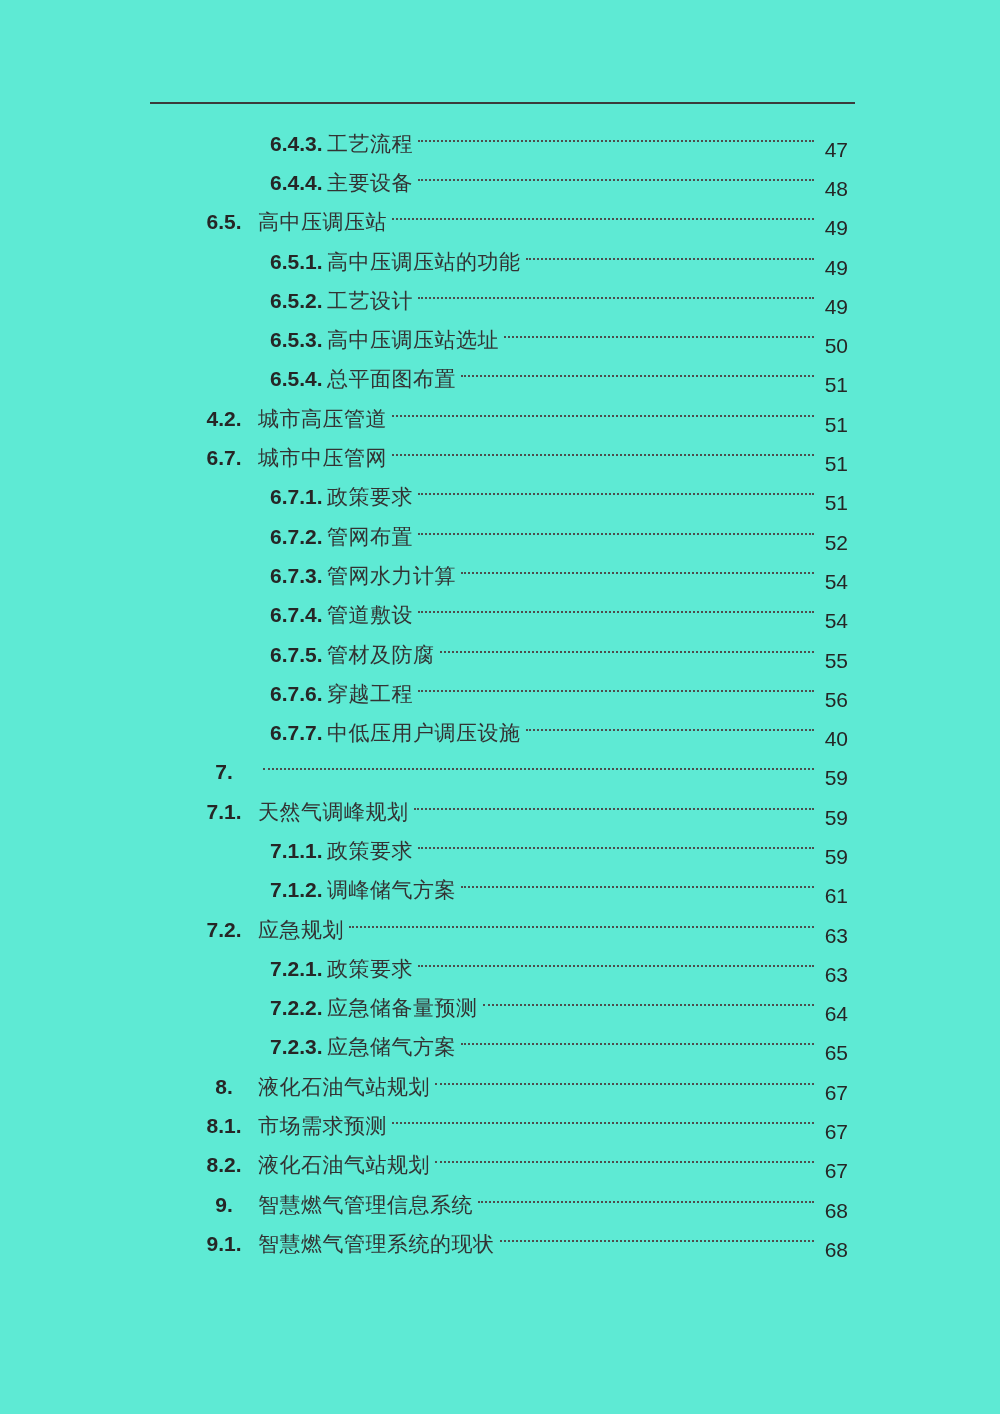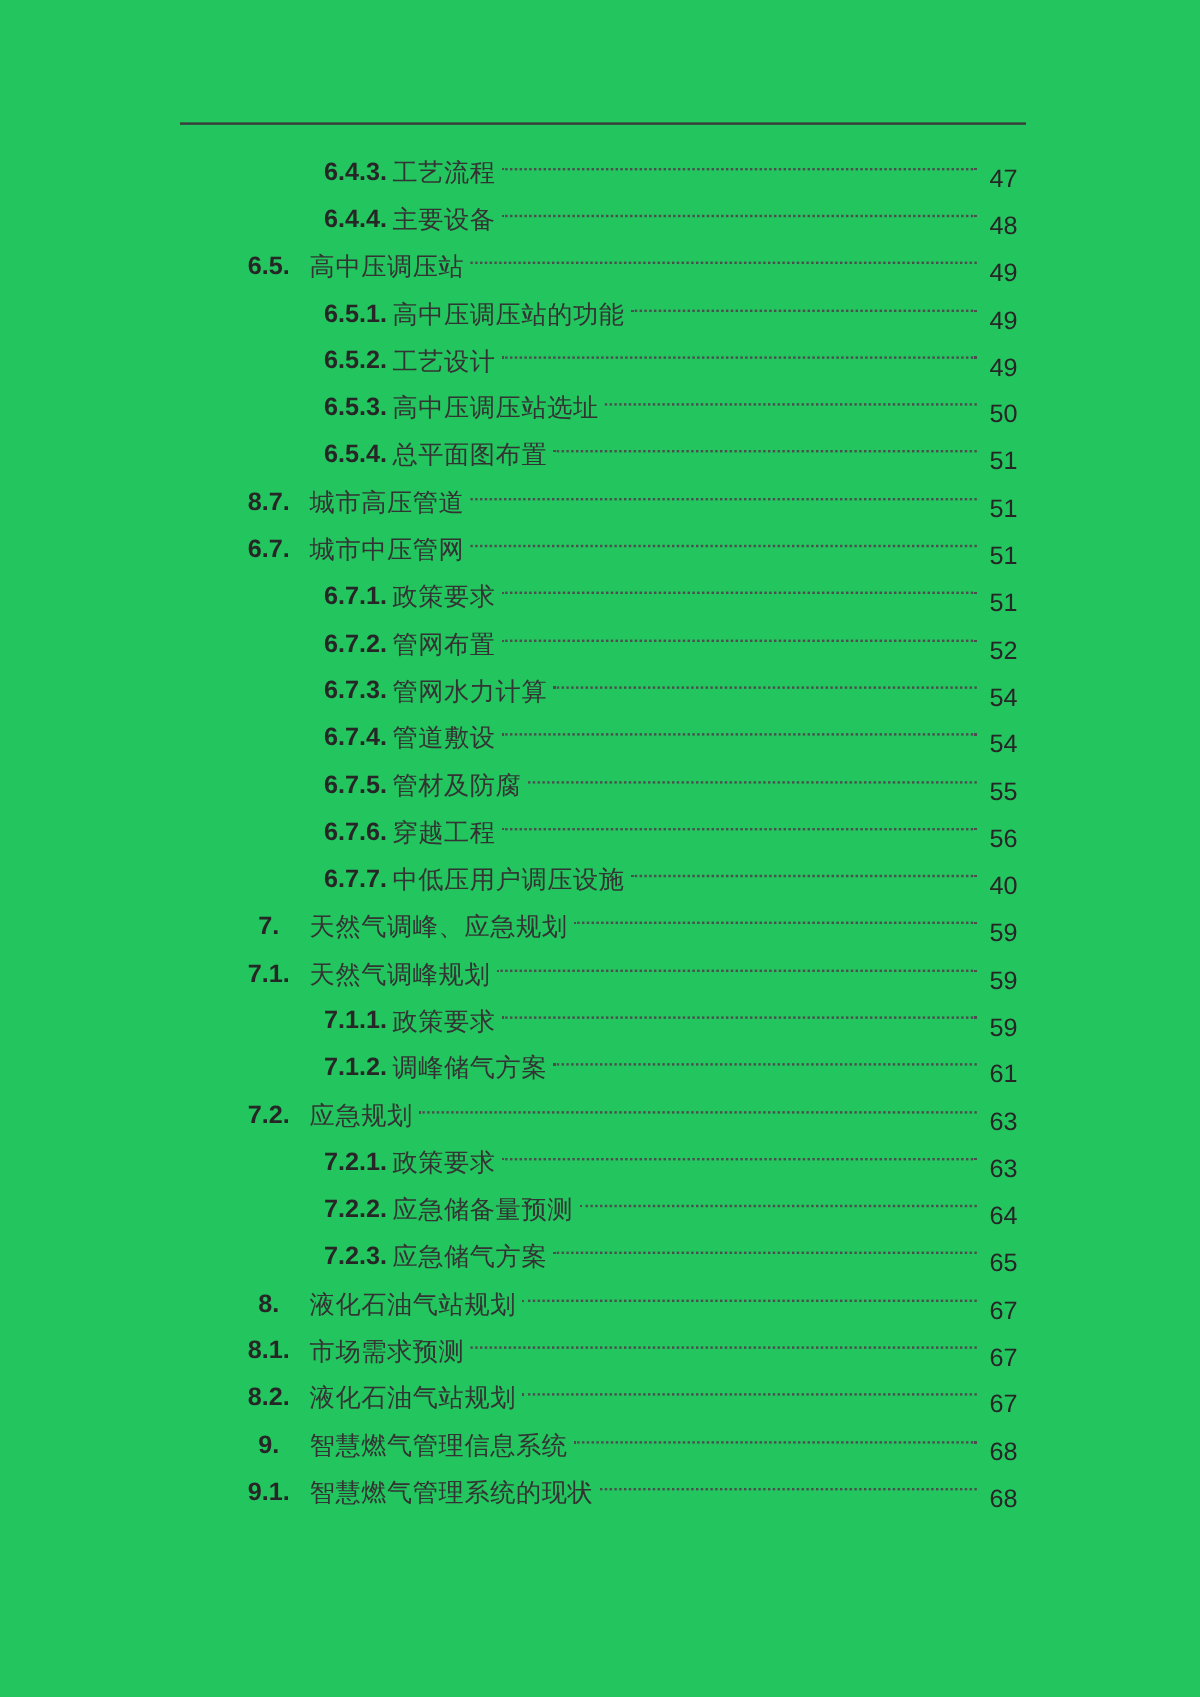--- a/index.html
+++ b/index.html
@@ -4,21 +4,21 @@
 <style>
   html, body {
     margin: 0;
     padding: 0;
     background: #ffffff;
   }
   .page {
     position: relative;
     width: 1000px;
     height: 1414px;
-    background: #22c55e;
+    background: #5eead4;
     font-family: "Liberation Sans", "DejaVu Sans", sans-serif;
     color: #2e2e2e;
     overflow: hidden;
   }
   .top-rule {
     position: absolute;
     left: 150px;
     top: 102px;
     width: 705px;
     height: 0;
@@ -116,21 +116,21 @@
     <span class="leader"></span>
     <span class="pagenum">50</span>
   </div>
       <div class="row lvl-3">
     <span class="num">6.5.4.</span>
     <span class="title">总平面图布置</span>
     <span class="leader"></span>
     <span class="pagenum">51</span>
   </div>
       <div class="row lvl-2">
-    <span class="num">8.7.</span>
+    <span class="num">4.2.</span>
     <span class="title">城市高压管道</span>
     <span class="leader"></span>
     <span class="pagenum">51</span>
   </div>
       <div class="row lvl-2">
     <span class="num">6.7.</span>
     <span class="title">城市中压管网</span>
     <span class="leader"></span>
     <span class="pagenum">51</span>
   </div>
@@ -171,21 +171,20 @@
     <span class="pagenum">56</span>
   </div>
       <div class="row lvl-3">
     <span class="num">6.7.7.</span>
     <span class="title">中低压用户调压设施</span>
     <span class="leader"></span>
     <span class="pagenum">40</span>
   </div>
       <div class="row lvl-1">
     <span class="num">7.</span>
-    <span class="title">天然气调峰、应急规划</span>
     <span class="leader"></span>
     <span class="pagenum">59</span>
   </div>
       <div class="row lvl-2">
     <span class="num">7.1.</span>
     <span class="title">天然气调峰规划</span>
     <span class="leader"></span>
     <span class="pagenum">59</span>
   </div>
       <div class="row lvl-3">

